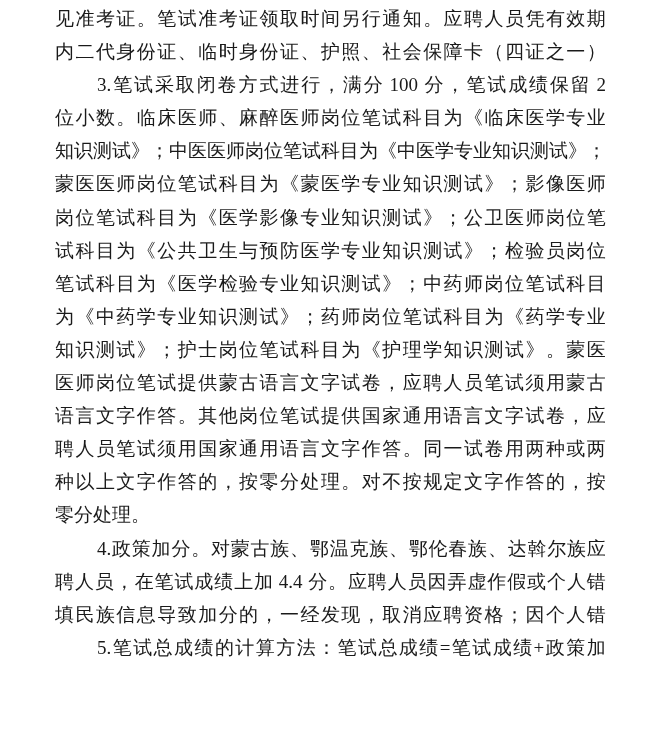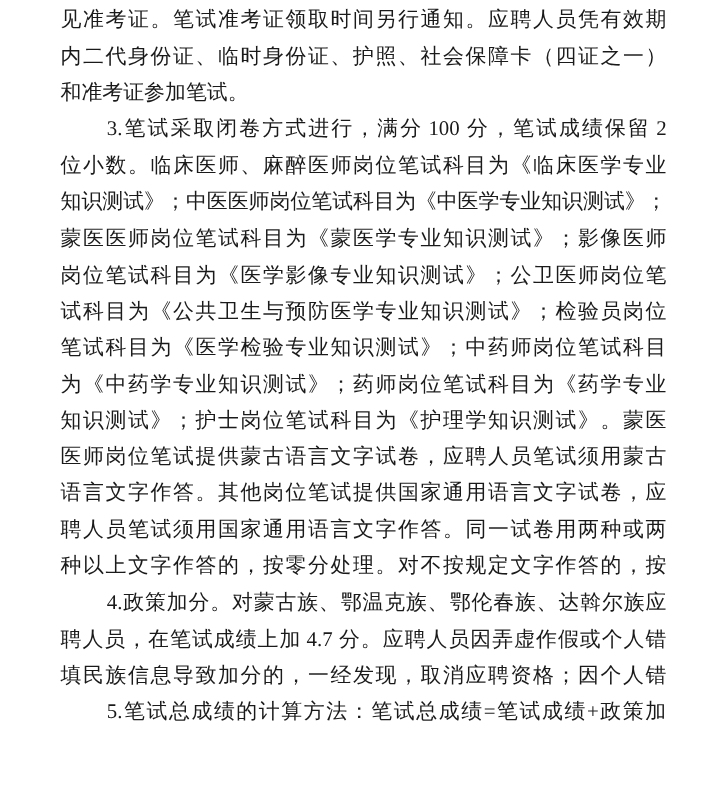--- a/index.html
+++ b/index.html
@@ -101,21 +101,20 @@
         <span>保</span>
         <span>障</span>
         <span>卡</span>
         <span>（</span>
         <span>四</span>
         <span>证</span>
         <span>之</span>
         <span>一</span>
         <span>）</span>
       </div>
-      <div class="line">和准考证参加笔试。</div>
       <div class="line indent fill">
         <span>3.</span>
         <span>笔</span>
         <span>试</span>
         <span>采</span>
         <span>取</span>
         <span>闭</span>
         <span>卷</span>
         <span>方</span>
         <span>式</span>
@@ -478,20 +477,21 @@
         <span>规</span>
         <span>定</span>
         <span>文</span>
         <span>字</span>
         <span>作</span>
         <span>答</span>
         <span>的</span>
         <span>，</span>
         <span>按</span>
       </div>
+      <div class="line">零分处理。</div>
       <div class="line indent fill">
         <span>4.</span>
         <span>政</span>
         <span>策</span>
         <span>加</span>
         <span>分</span>
         <span>。</span>
         <span>对</span>
         <span>蒙</span>
         <span>古</span>
@@ -518,21 +518,21 @@
         <span>人</span>
         <span>员</span>
         <span>，</span>
         <span>在</span>
         <span>笔</span>
         <span>试</span>
         <span>成</span>
         <span>绩</span>
         <span>上</span>
         <span>加</span>
-        <span> 4.7 </span>
+        <span> 4.4 </span>
         <span>分</span>
         <span>。</span>
         <span>应</span>
         <span>聘</span>
         <span>人</span>
         <span>员</span>
         <span>因</span>
         <span>弄</span>
         <span>虚</span>
         <span>作</span>

